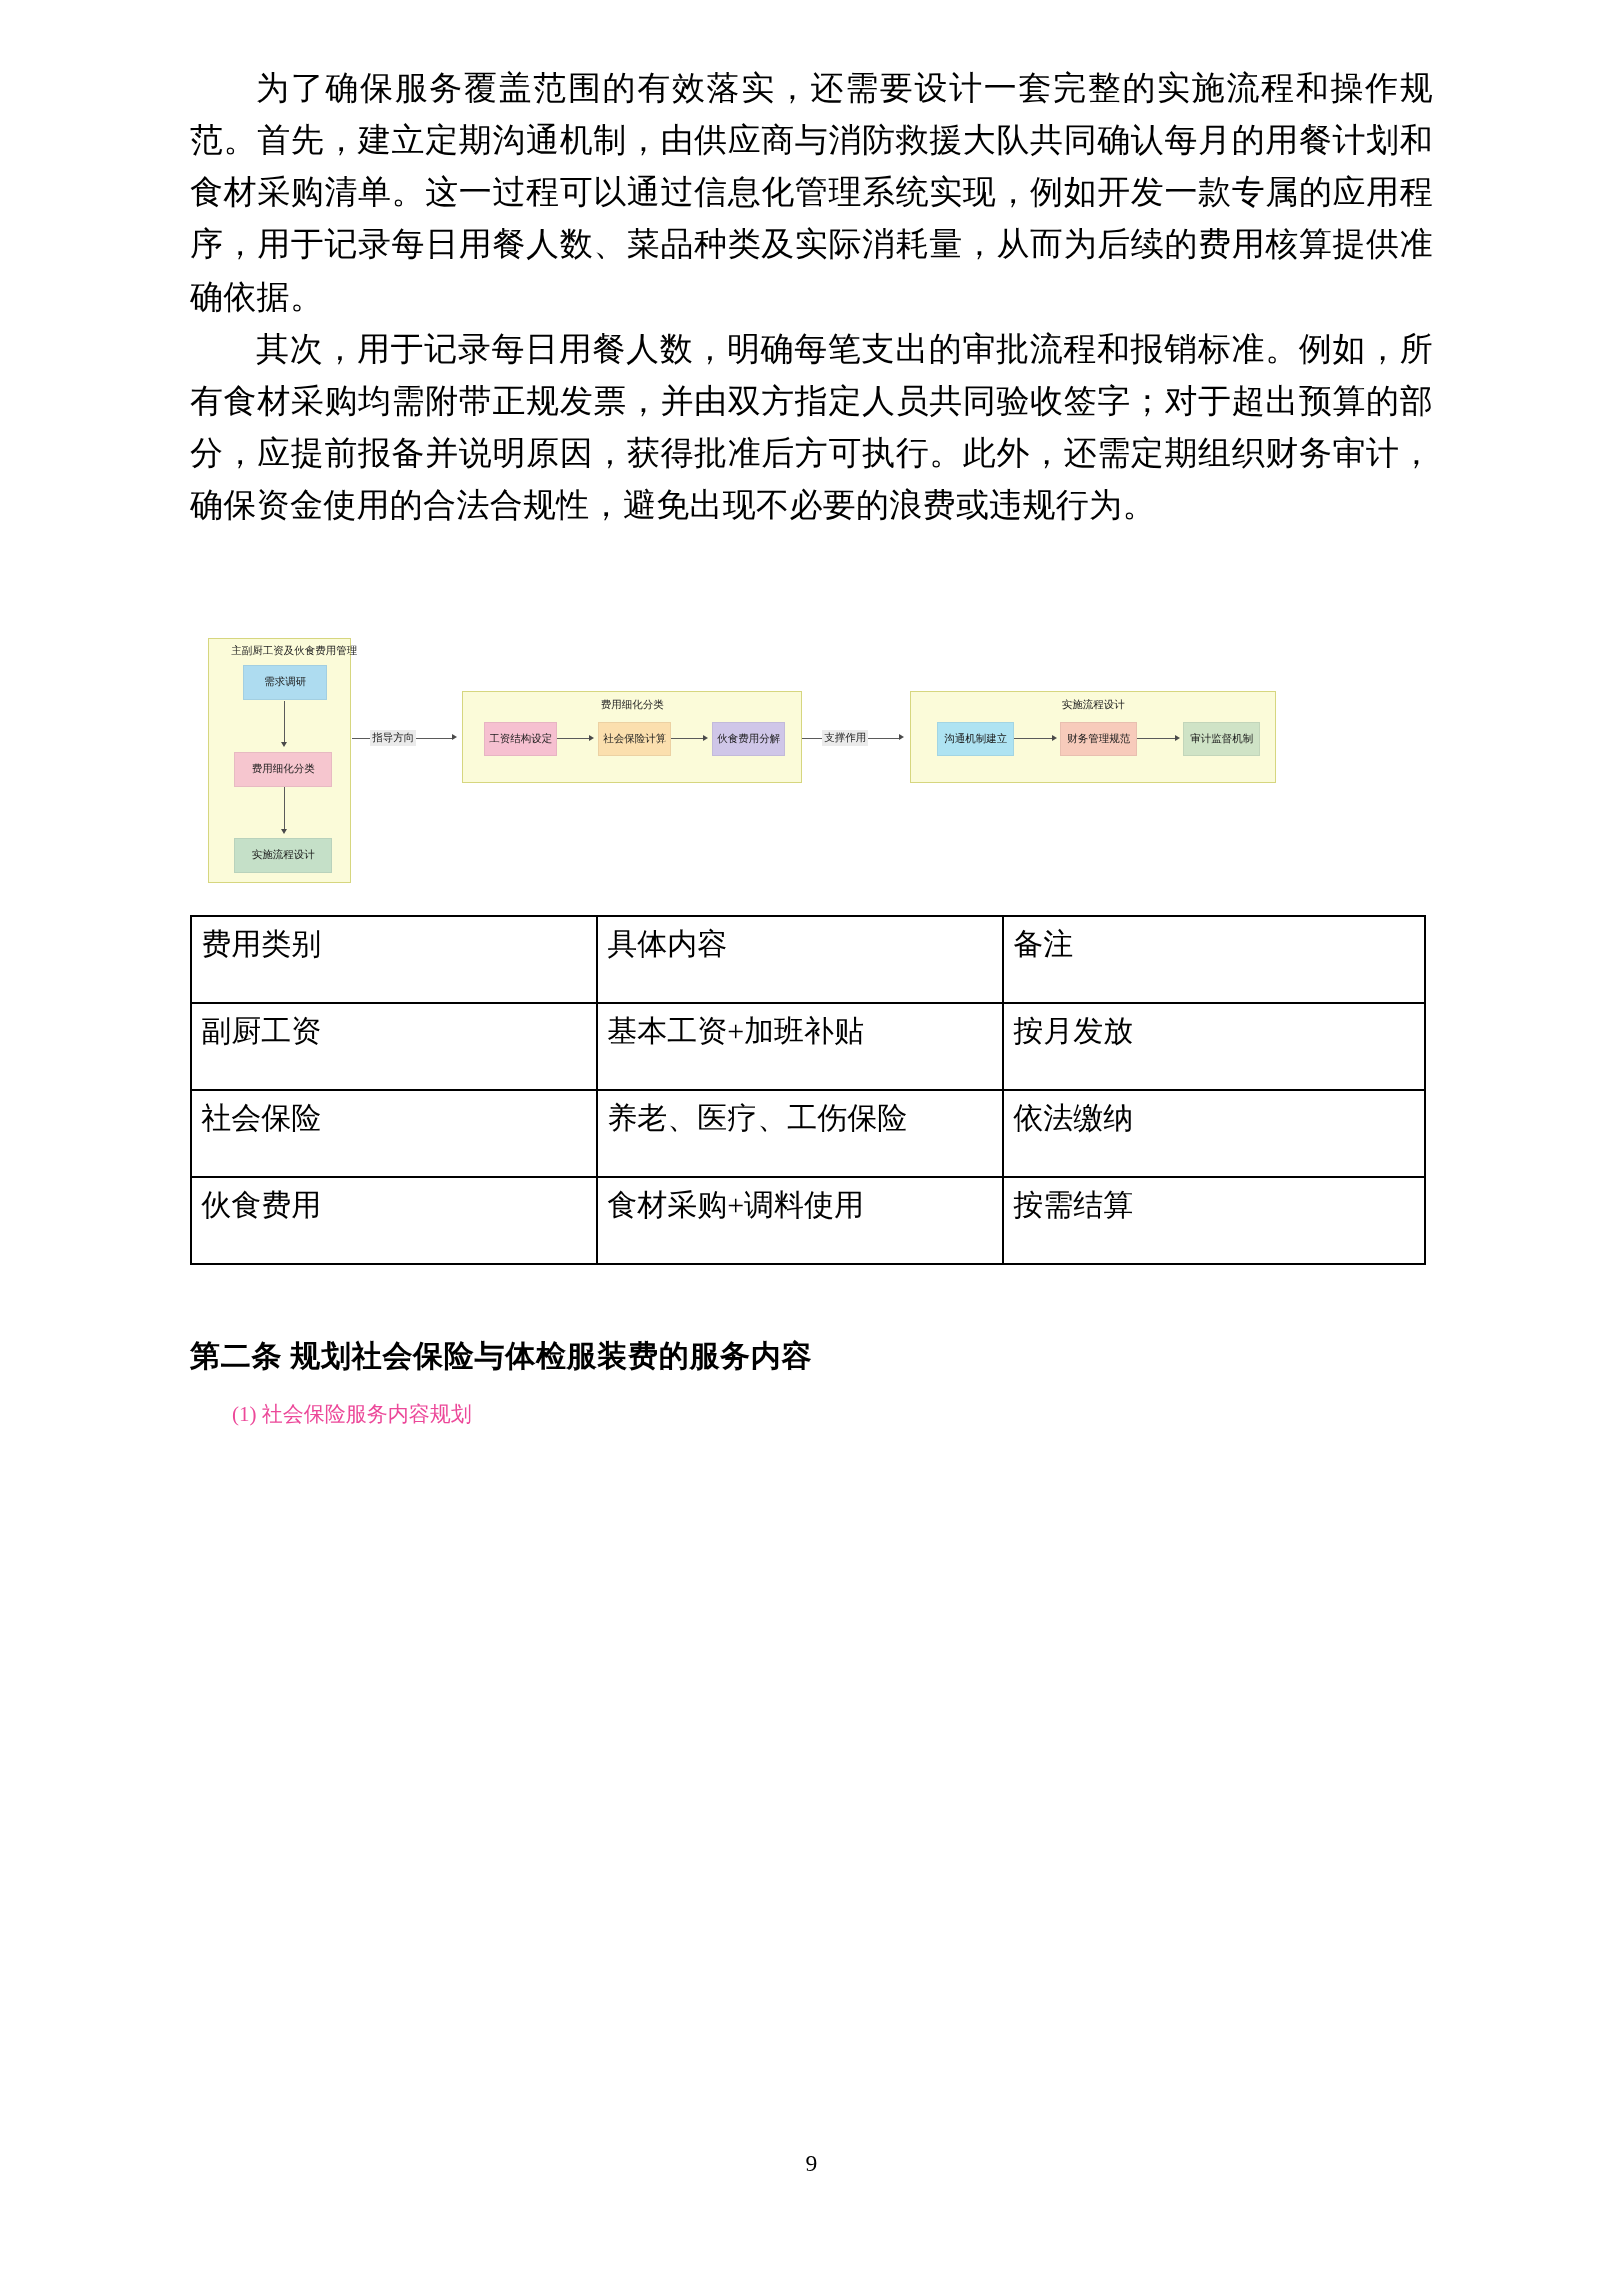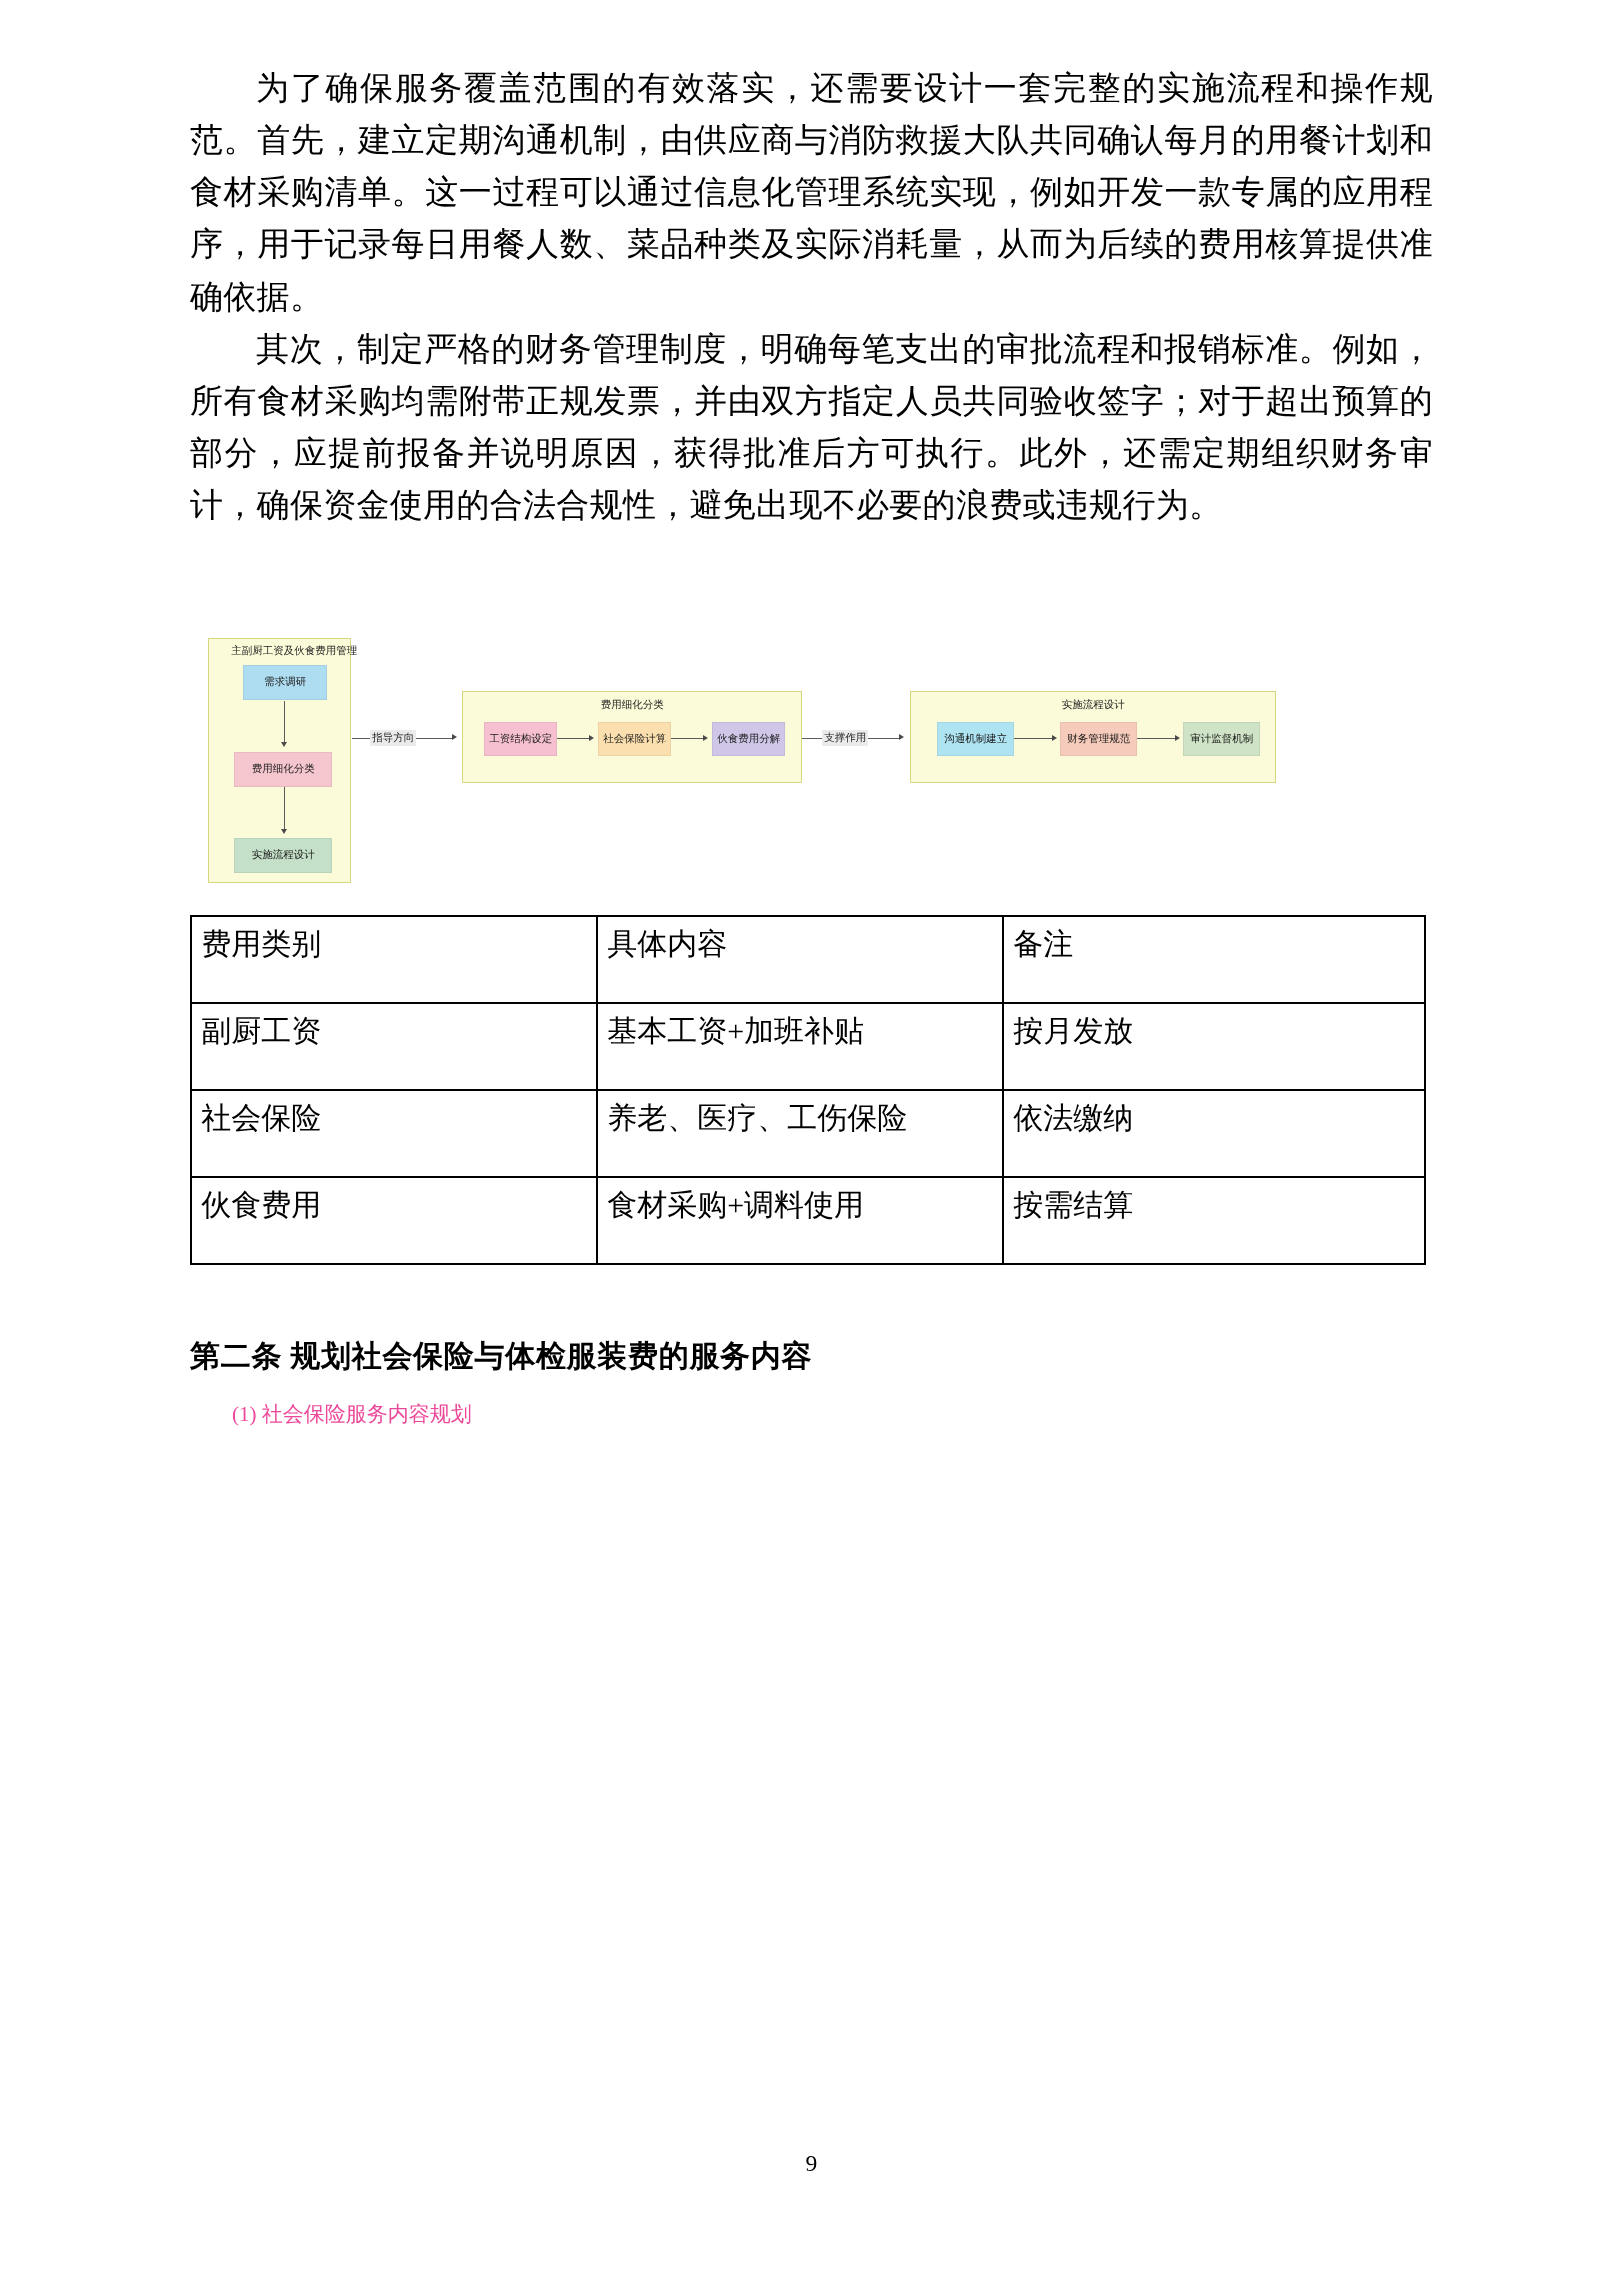--- a/index.html
+++ b/index.html
@@ -162,21 +162,21 @@
 </style>
 </head>
 <body>
 
 <div class="page">
 
   <div class="content">
 
     <p class="body-par">为了确保服务覆盖范围的有效落实，还需要设计一套完整的实施流程和操作规范。首先，建立定期沟通机制，由供应商与消防救援大队共同确认每月的用餐计划和食材采购清单。这一过程可以通过信息化管理系统实现，例如开发一款专属的应用程序，用于记录每日用餐人数、菜品种类及实际消耗量，从而为后续的费用核算提供准确依据。</p>
 
-    <p class="body-par">其次，制定严格的财务管理制度，明确每笔支出的审批流程和报销标准。例如，所有食材采购均需附带正规发票，并由双方指定人员共同验收签字；对于超出预算的部分，应提前报备并说明原因，获得批准后方可执行。此外，还需定期组织财务审计，确保资金使用的合法合规性，避免出现不必要的浪费或违规行为。</p>
+    <p class="body-par">其次，用于记录每日用餐人数，明确每笔支出的审批流程和报销标准。例如，所有食材采购均需附带正规发票，并由双方指定人员共同验收签字；对于超出预算的部分，应提前报备并说明原因，获得批准后方可执行。此外，还需定期组织财务审计，确保资金使用的合法合规性，避免出现不必要的浪费或违规行为。</p>
 
     <div class="diagram-wrap">
       <div class="diagram">
 
         <div class="cluster left" style="left:13px; top:29.4px; width:143px; height:245px;">
           <div class="cluster-title">主副厨工资及伙食费用管理</div>
           <div class="node" style="left:34px; top:26px; width:84px; height:35px; background:#aedcf0;">
             <span>需求调研</span>
           </div>
           <div class="arrow-v" style="left:75px; top:62px; height:44px;"></div>

